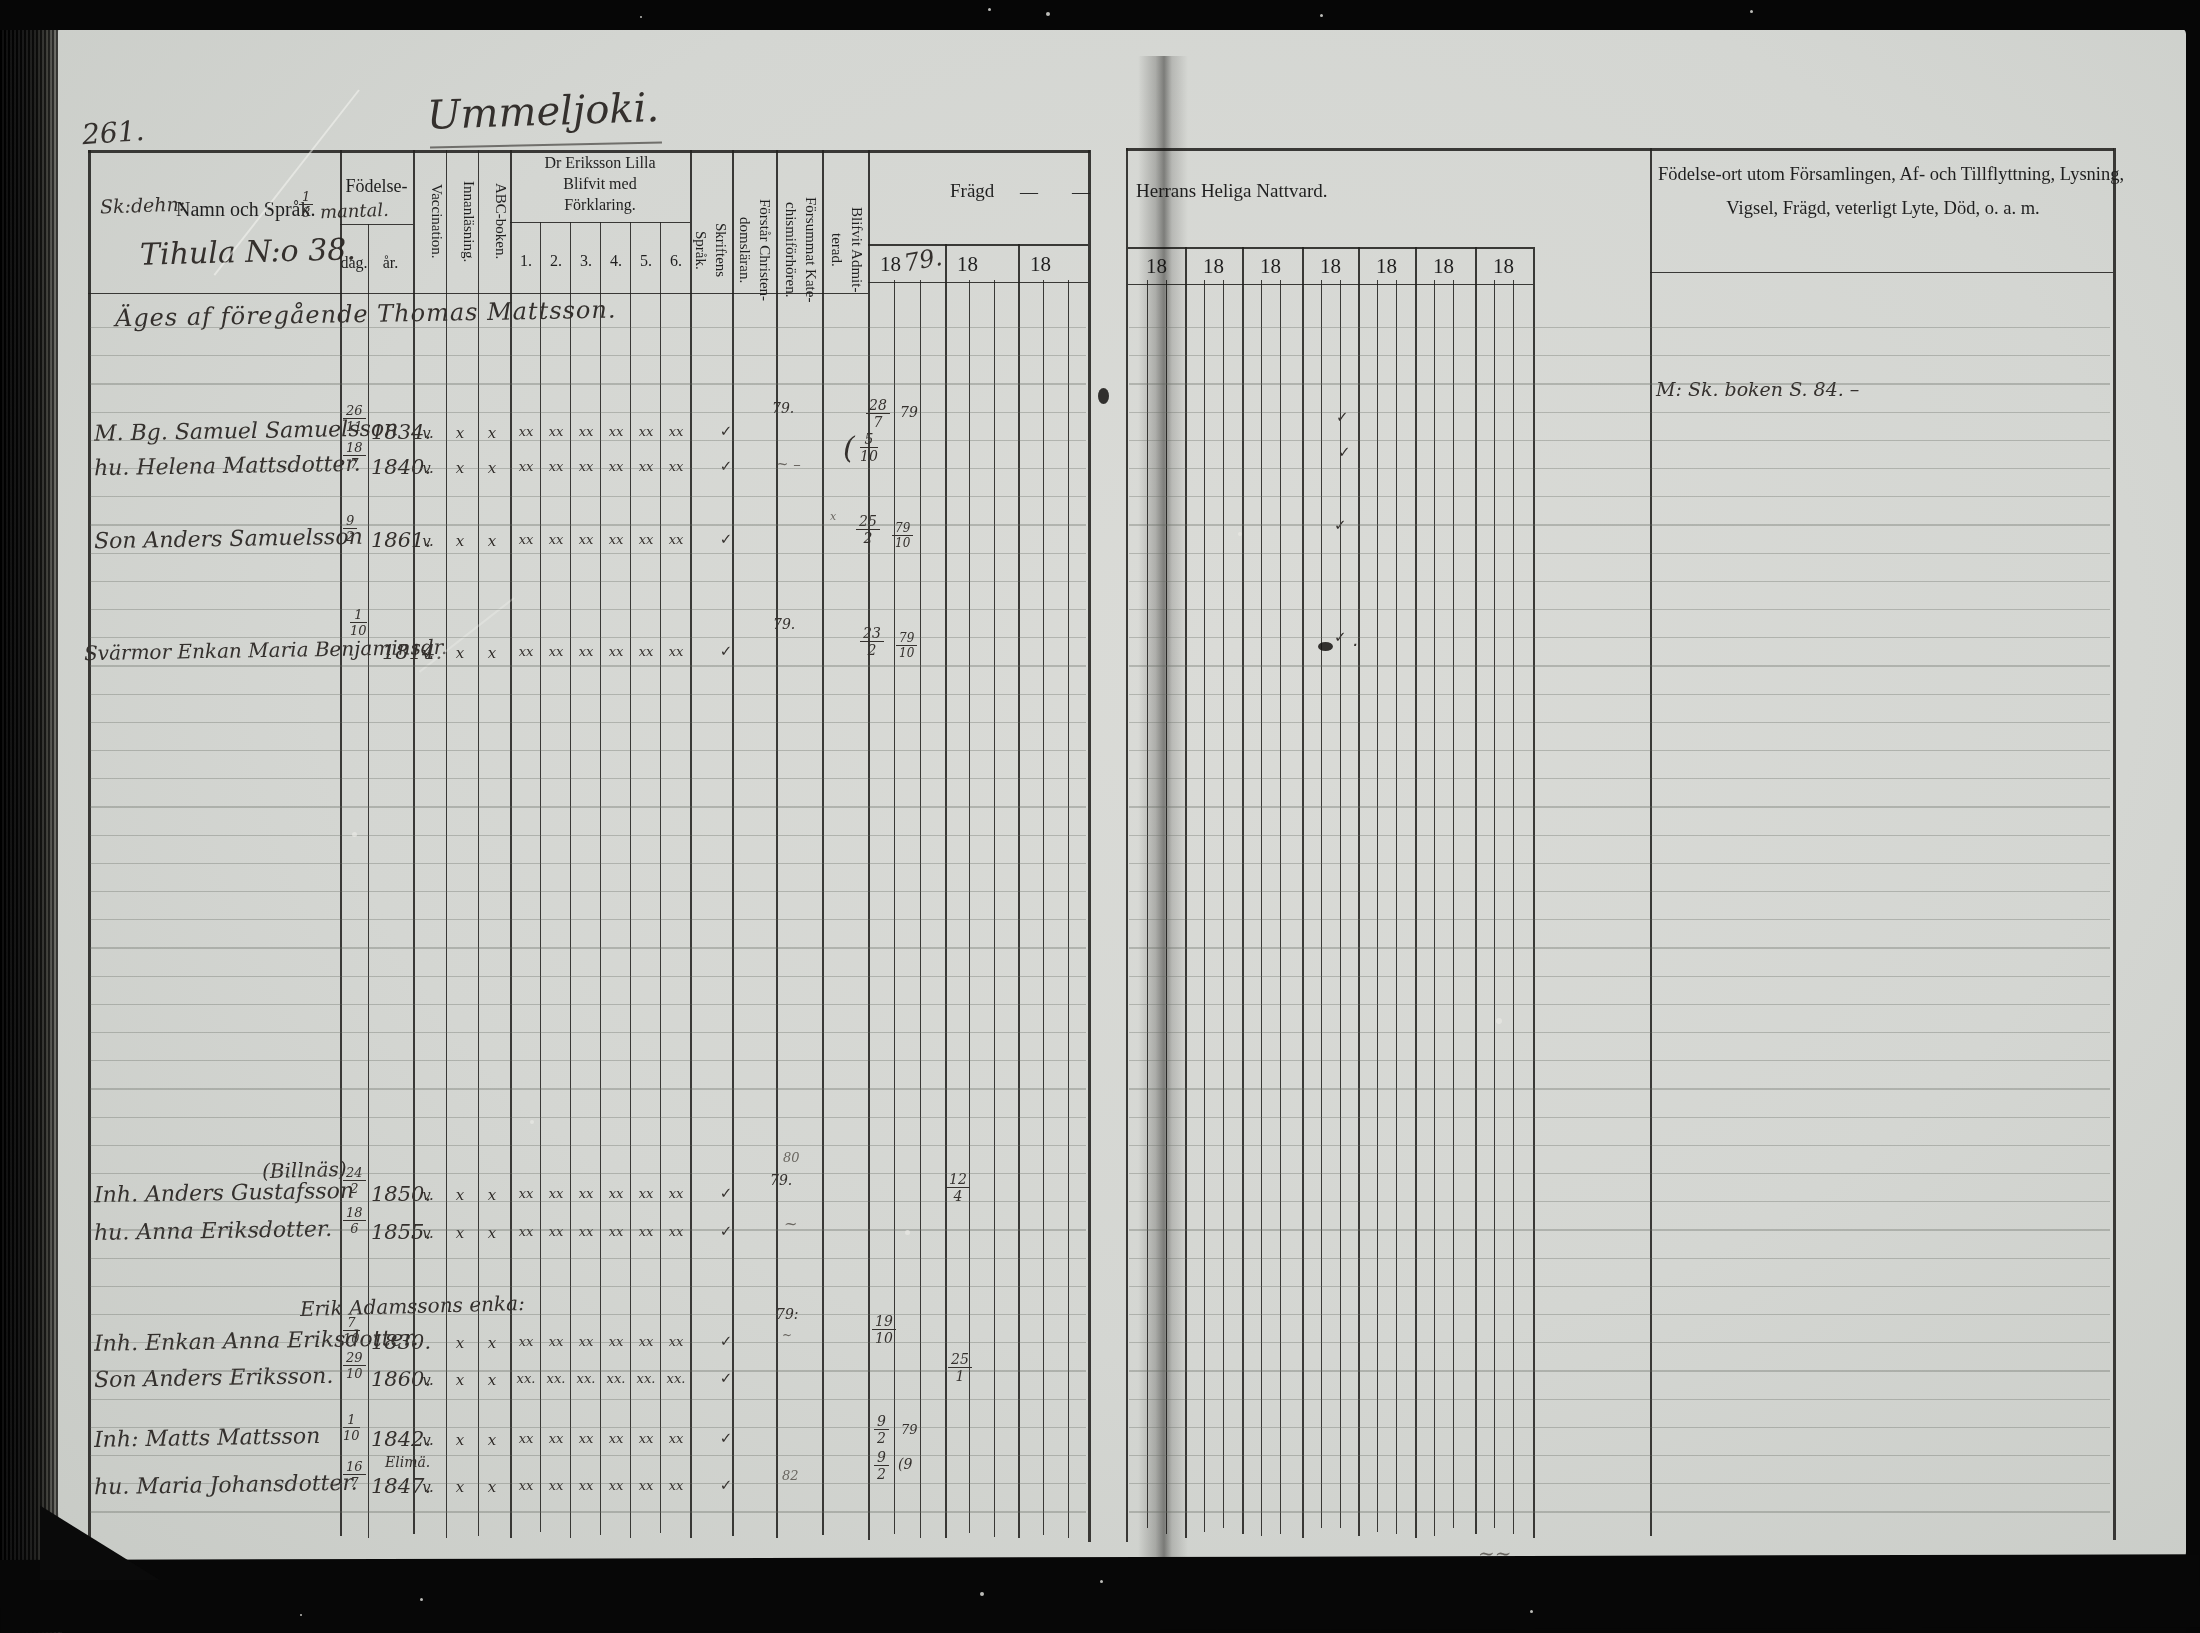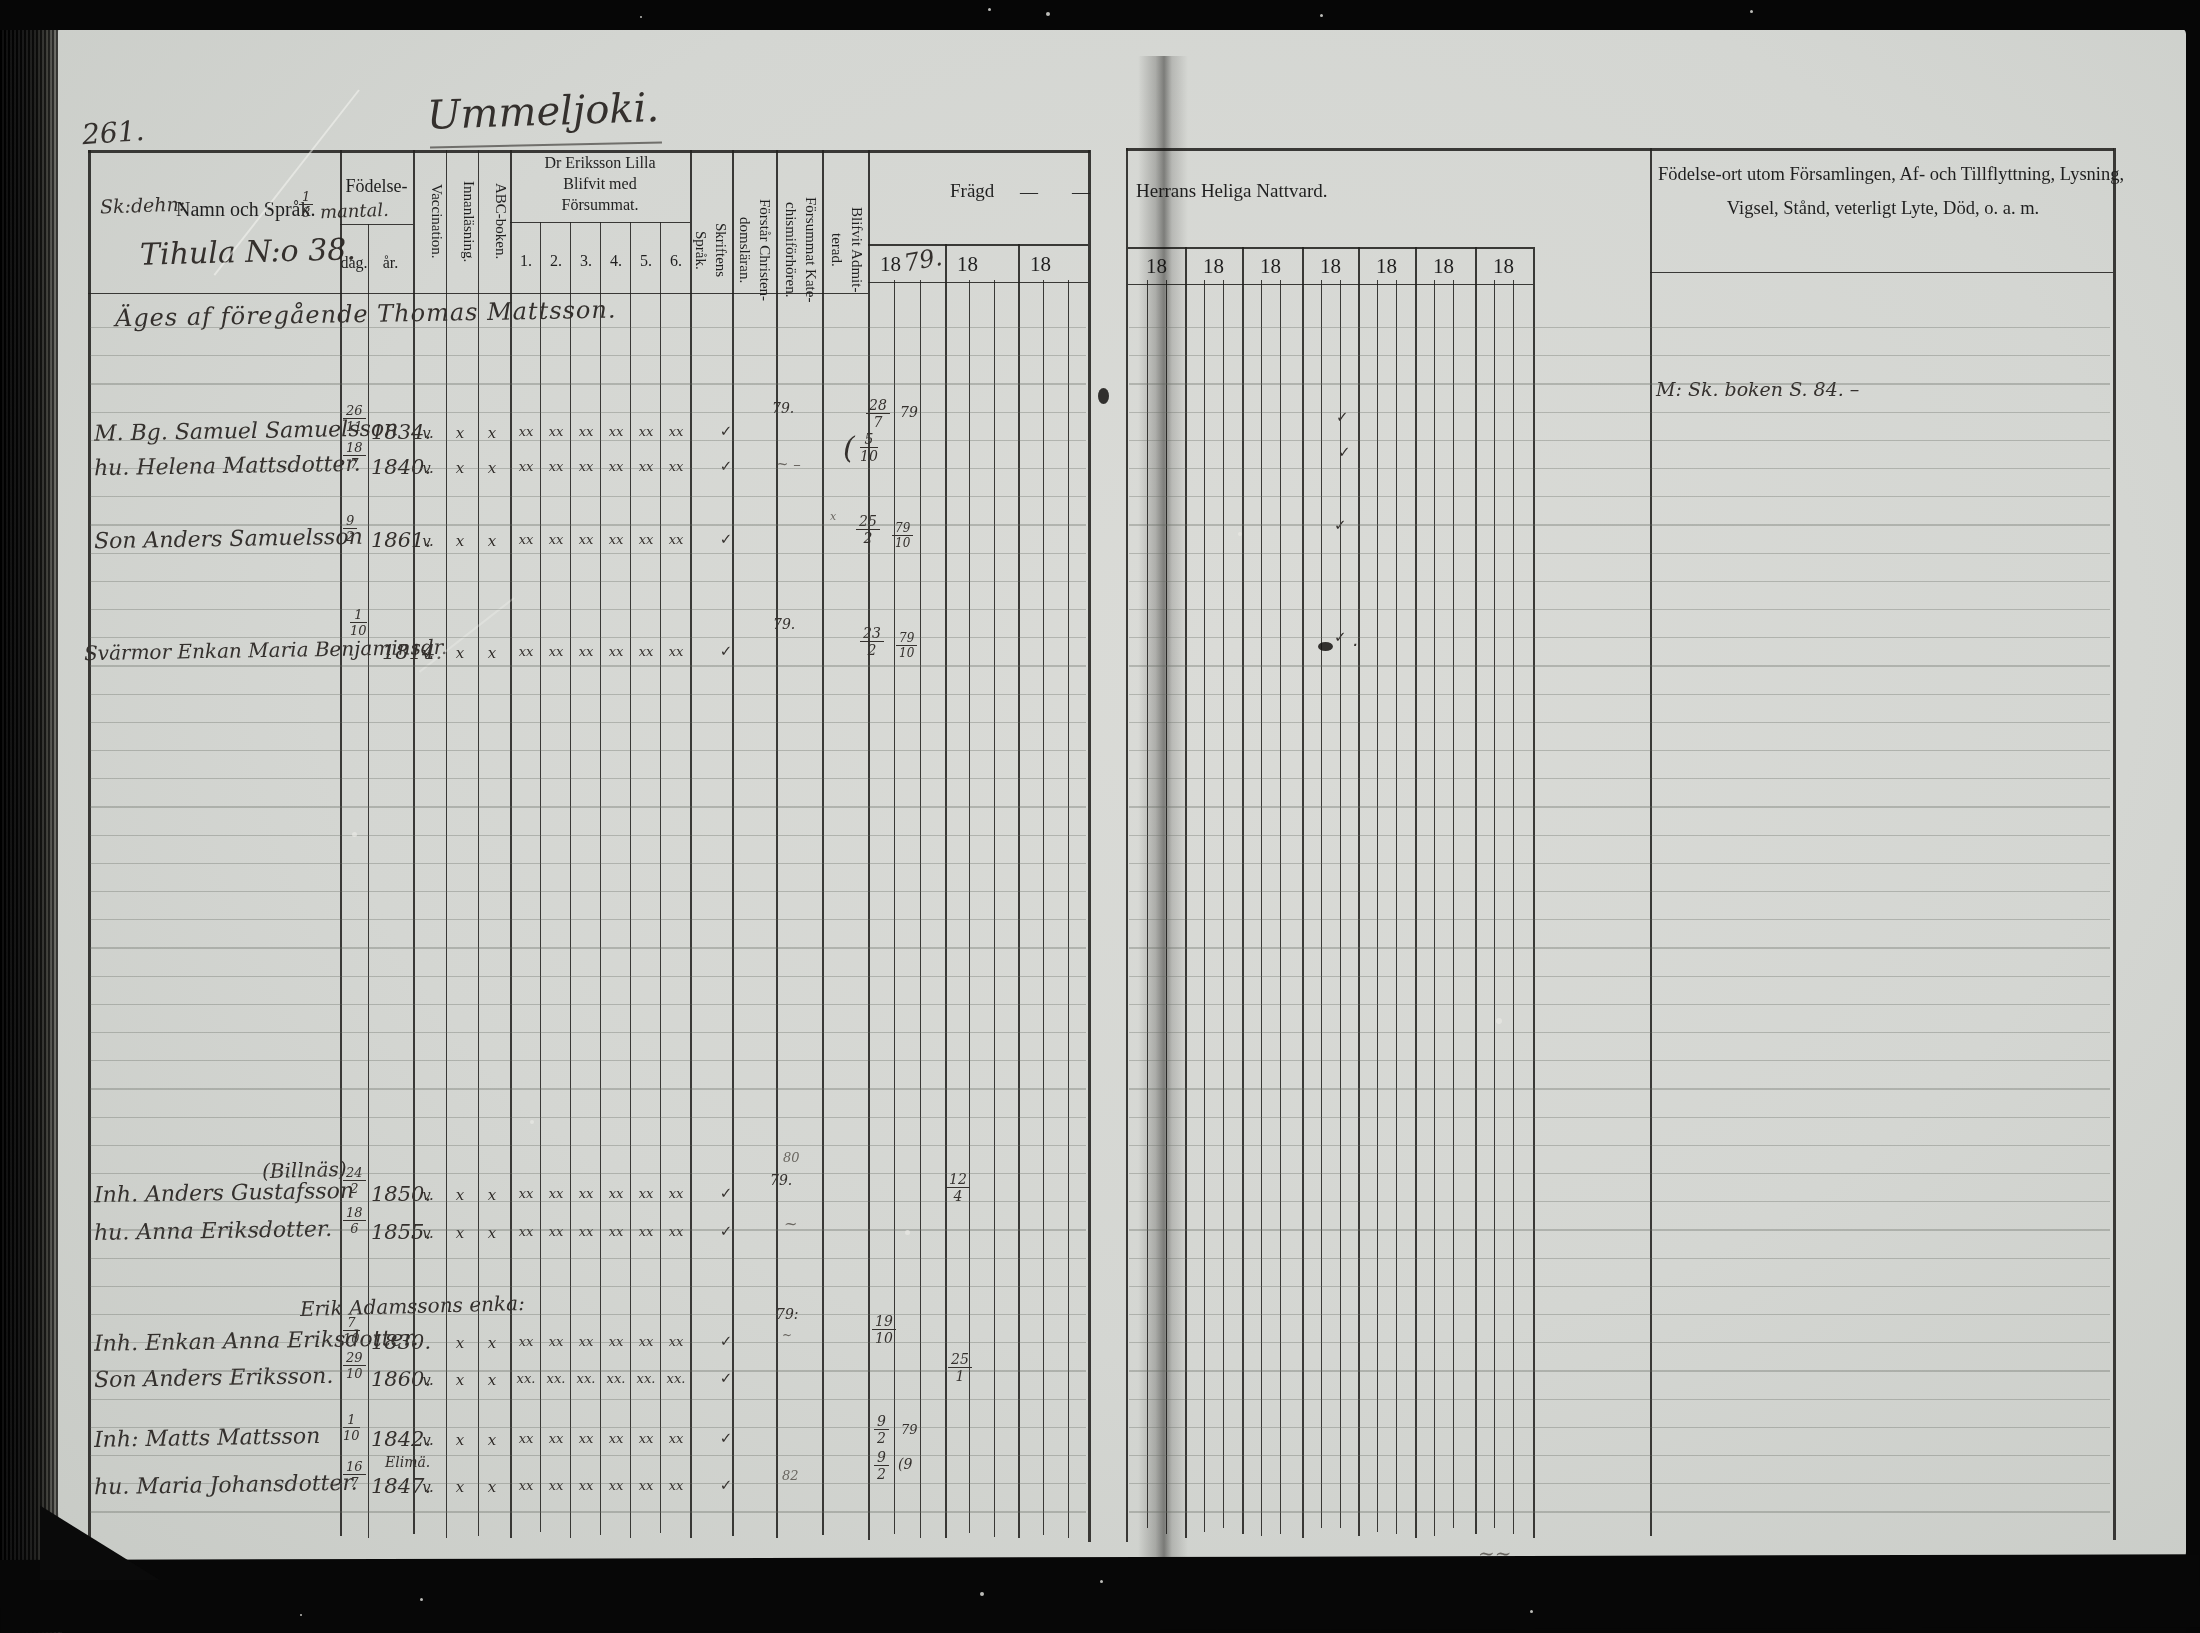--- a/index.html
+++ b/index.html
@@ -49,29 +49,29 @@
     </div>
     <div class="hw" style="left:262px;top:172px;font-size:18px;transform:rotate(-2deg)">mantal.</div>
     <div class="hw" style="left:82px;top:206px;font-size:30px;transform:rotate(-1.5deg)">Tihula N:o 38.</div>
 
     <div class="pt" style="left:282px;top:148px;width:73px;text-align:center;font-size:18px">Födelse-</div>
     <div class="pt" style="left:282px;top:226px;width:28px;text-align:center;font-size:16px">dag.</div>
     <div class="pt" style="left:310px;top:226px;width:45px;text-align:center;font-size:16px">år.</div>
 
     <div class="pt" style="left:454px;top:126px;width:176px;text-align:center;font-size:16px">Dr Eriksson Lilla</div>
     <div class="pt" style="left:454px;top:147px;width:176px;text-align:center;font-size:16px">Blifvit med</div>
-    <div class="pt" style="left:454px;top:168px;width:176px;text-align:center;font-size:16px">Försummat.</div>
+    <div class="pt" style="left:454px;top:168px;width:176px;text-align:center;font-size:16px">Förklaring.</div>
 
     <div class="pt" style="left:892px;top:152px;font-size:19px">Frägd</div>
     <div class="pt" style="left:962px;top:154px;font-size:18px">—</div>
     <div class="pt" style="left:1014px;top:154px;font-size:18px">—</div>
     <div class="pt" style="left:1078px;top:152px;font-size:19px">Herrans Heliga Nattvard.</div>
 
     <div class="pt" style="left:1600px;top:136px;width:450px;text-align:center;font-size:18.5px">Födelse-ort utom Församlingen, Af- och Tillflyttning, Lysning,</div>
-    <div class="pt" style="left:1600px;top:170px;width:450px;text-align:center;font-size:18.5px">Vigsel, Stånd, veterligt Lyte, Död, o. a. m.</div>
+    <div class="pt" style="left:1600px;top:170px;width:450px;text-align:center;font-size:18.5px">Vigsel, Frägd, veterligt Lyte, Död, o. a. m.</div>
 
     <div id="gridlines">
         <div class="line" style="left: 30px; top: 122px; width: 3px; height: 1392px;"></div>
         <div class="line" style="left: 282px; top: 122px; width: 1.6px; height: 1386px;"></div>
         <div class="line" style="left: 310px; top: 196px; width: 1.2px; height: 1314px;"></div>
         <div class="line" style="left: 355px; top: 122px; width: 1.6px; height: 1384px;"></div>
         <div class="line" style="left: 388px; top: 122px; width: 1.2px; height: 1388px;"></div>
         <div class="line" style="left: 420px; top: 122px; width: 1.2px; height: 1386px;"></div>
         <div class="line" style="left: 452px; top: 122px; width: 1.6px; height: 1388px;"></div>
         <div class="line" style="left: 482px; top: 194px; width: 1.2px; height: 1310px;"></div>

